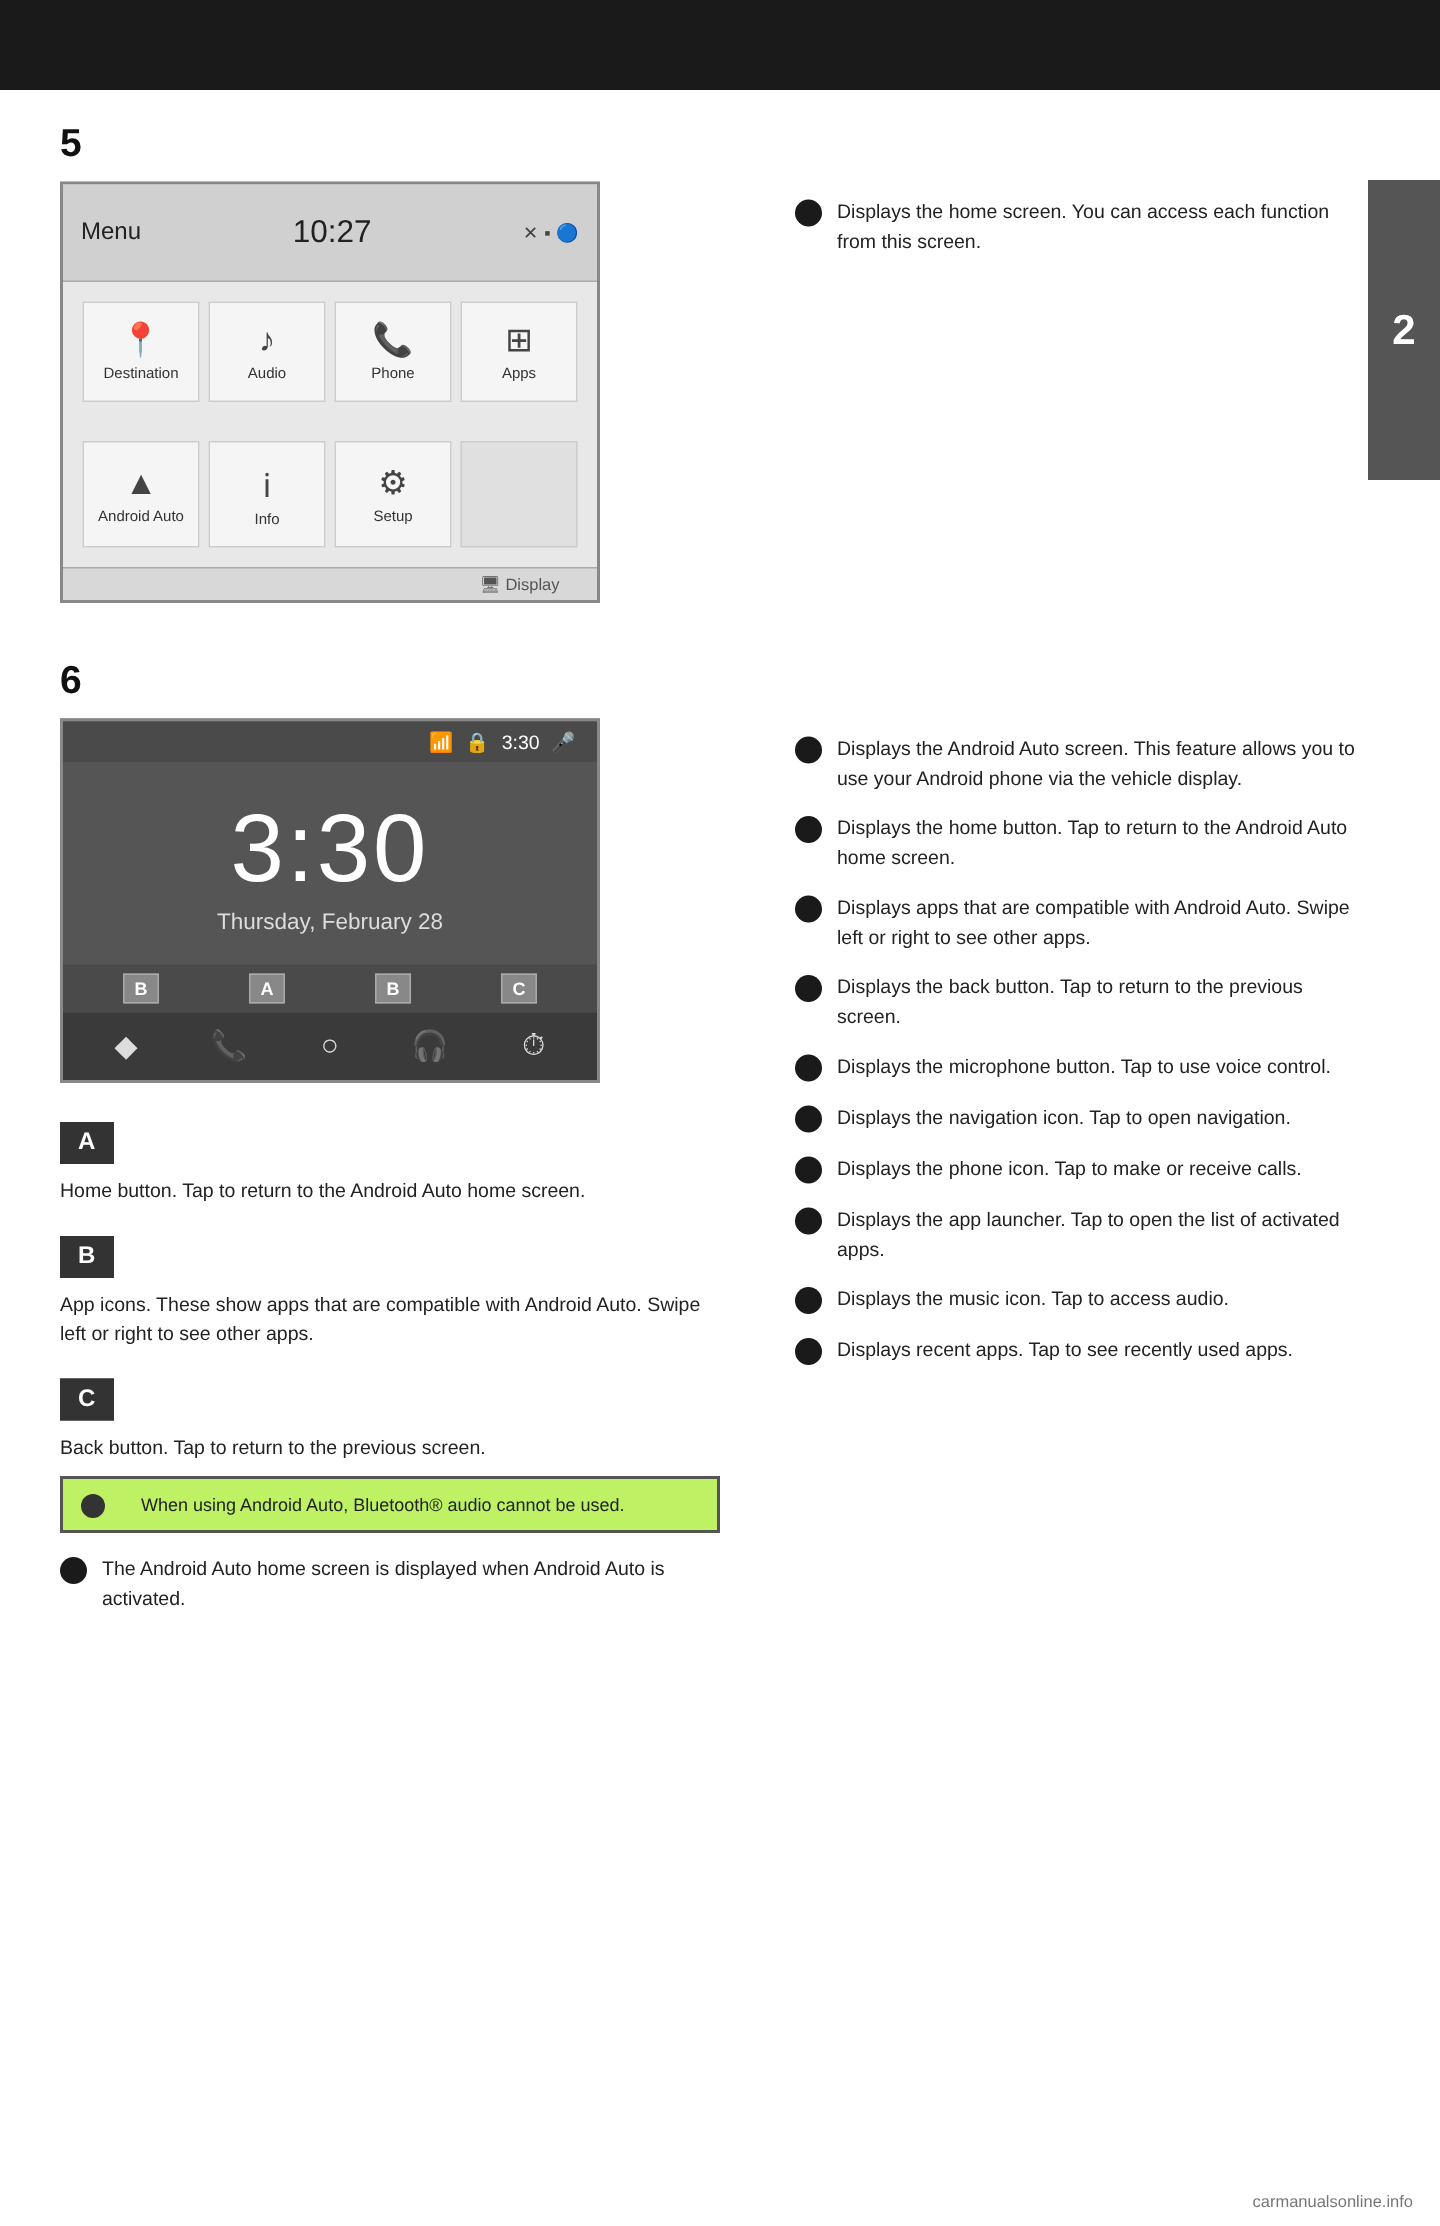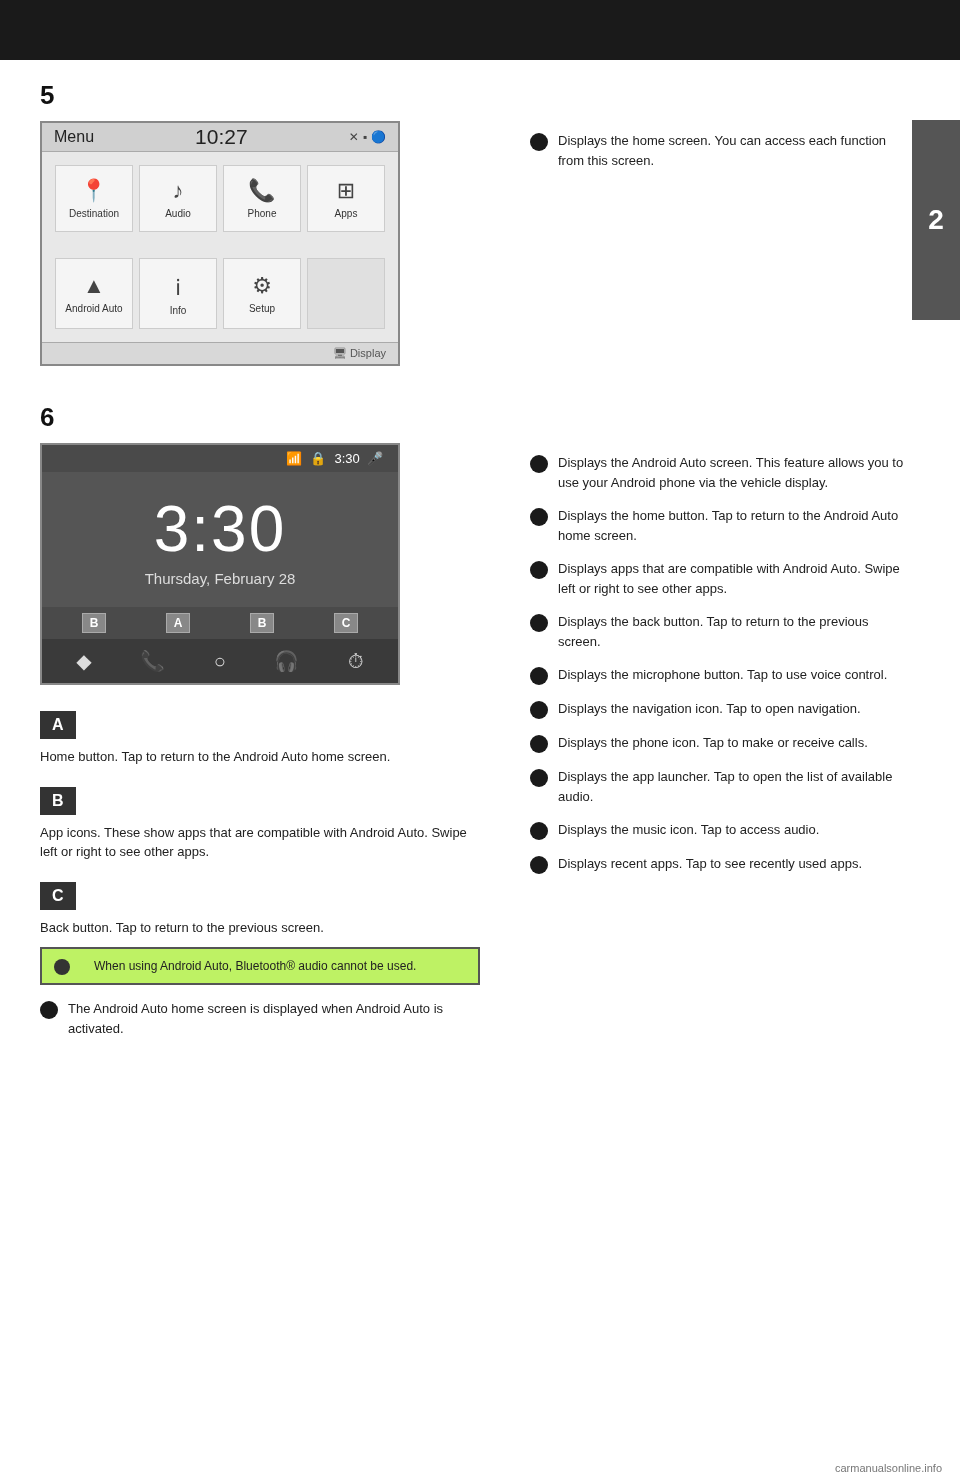--- a/index.html
+++ b/index.html
@@ -49,21 +49,21 @@
     .screen-mockup {
       width: 360px;
       border: 2px solid #888;
       background: #e8e8e8;
       margin-bottom: 20px;
       font-family: Arial, sans-serif;
     }
 
     .screen-header {
       background: #d0d0d0;
-      padding: 2px 12px;
+      padding: 20px 12px;
       display: flex;
       justify-content: space-between;
       align-items: center;
       border-bottom: 1px solid #aaa;
     }
     .screen-header .menu-title {
       font-size: 16px;
       font-weight: normal;
       color: #222;
     }
@@ -105,21 +105,21 @@
       color: #444;
     }
     .menu-item .item-label {
       font-size: 10px;
       color: #333;
       text-align: center;
     }
 
     .screen-footer {
       background: #d8d8d8;
-      padding: 4px 12px;
+      padding: 4px 25px;
       text-align: right;
       font-size: 11px;
       color: #555;
       border-top: 1px solid #aaa;
     }
 
     
     .android-screen {
       width: 360px;
       background: #555;
@@ -428,21 +428,21 @@
       <div class="bullet-item">
         <div class="bullet-dot"></div>
         <div class="bullet-text">Displays the navigation icon. Tap to open navigation.</div>
       </div>
       <div class="bullet-item">
         <div class="bullet-dot"></div>
         <div class="bullet-text">Displays the phone icon. Tap to make or receive calls.</div>
       </div>
       <div class="bullet-item">
         <div class="bullet-dot"></div>
-        <div class="bullet-text">Displays the app launcher. Tap to open the list of available audio.</div>
+        <div class="bullet-text">Displays the app launcher. Tap to open the list of activated apps.</div>
       </div>
       <div class="bullet-item">
         <div class="bullet-dot"></div>
         <div class="bullet-text">Displays the music icon. Tap to access audio.</div>
       </div>
       <div class="bullet-item">
         <div class="bullet-dot"></div>
         <div class="bullet-text">Displays recent apps. Tap to see recently used apps.</div>
       </div>
     </div>

